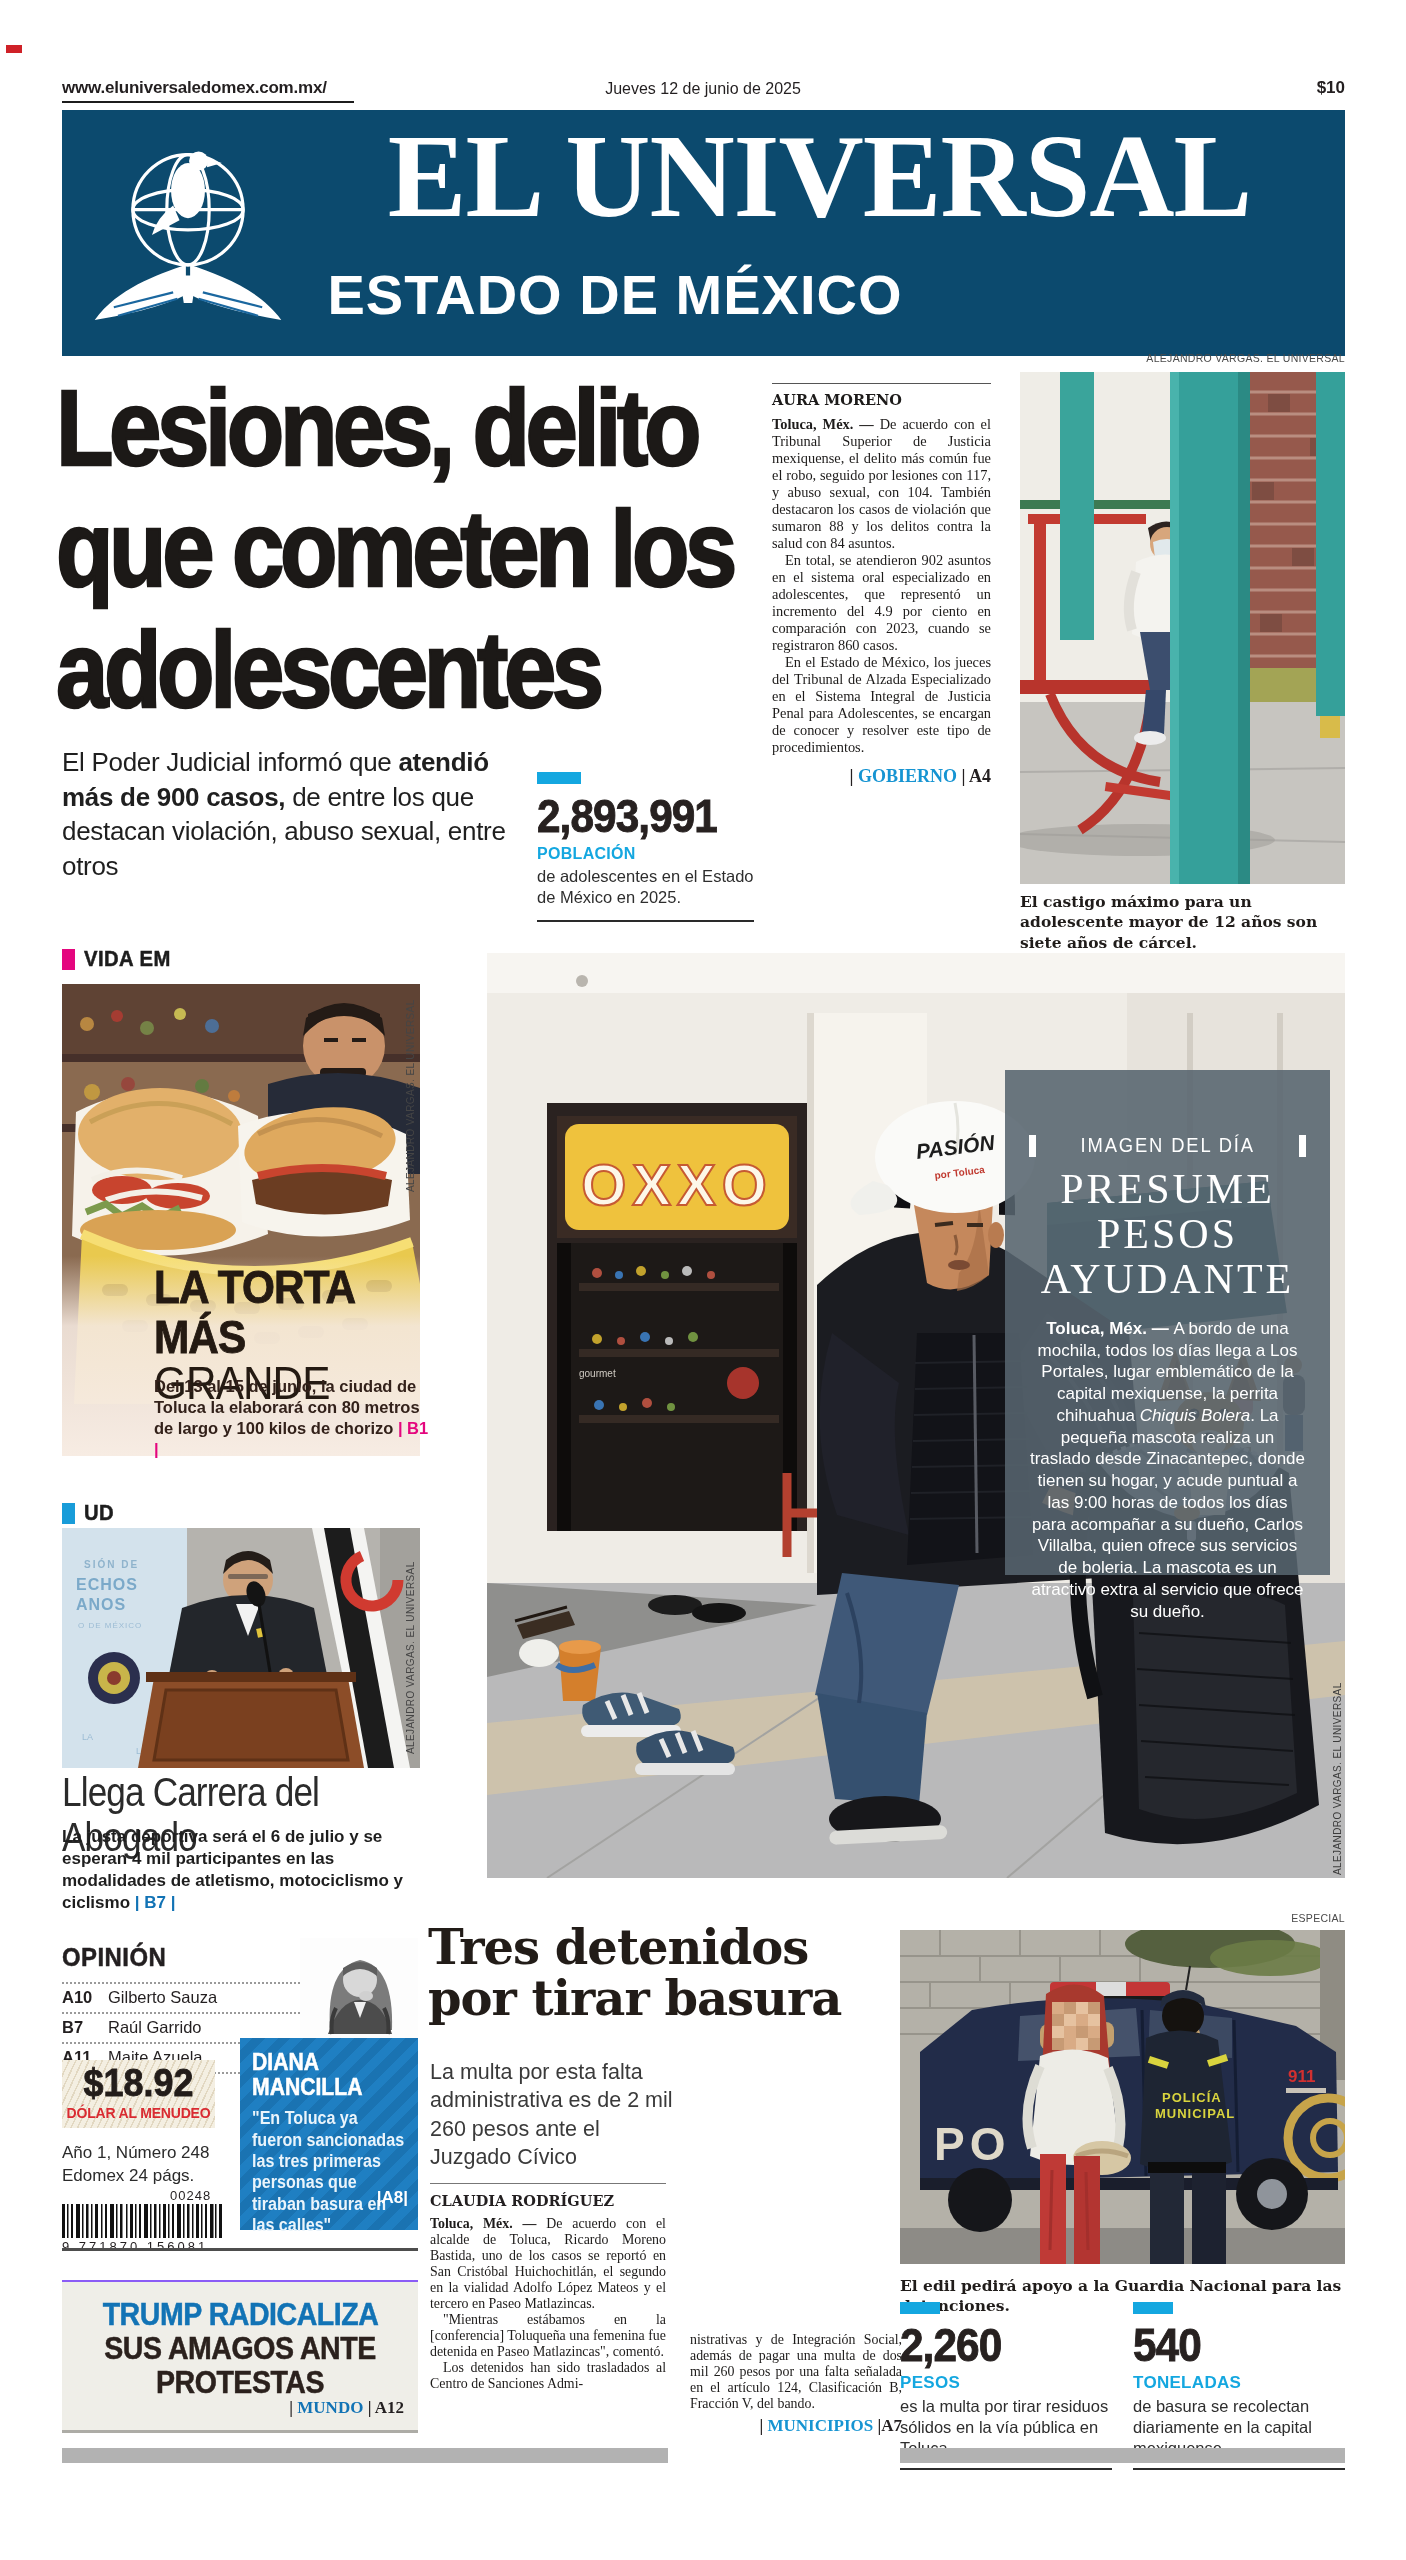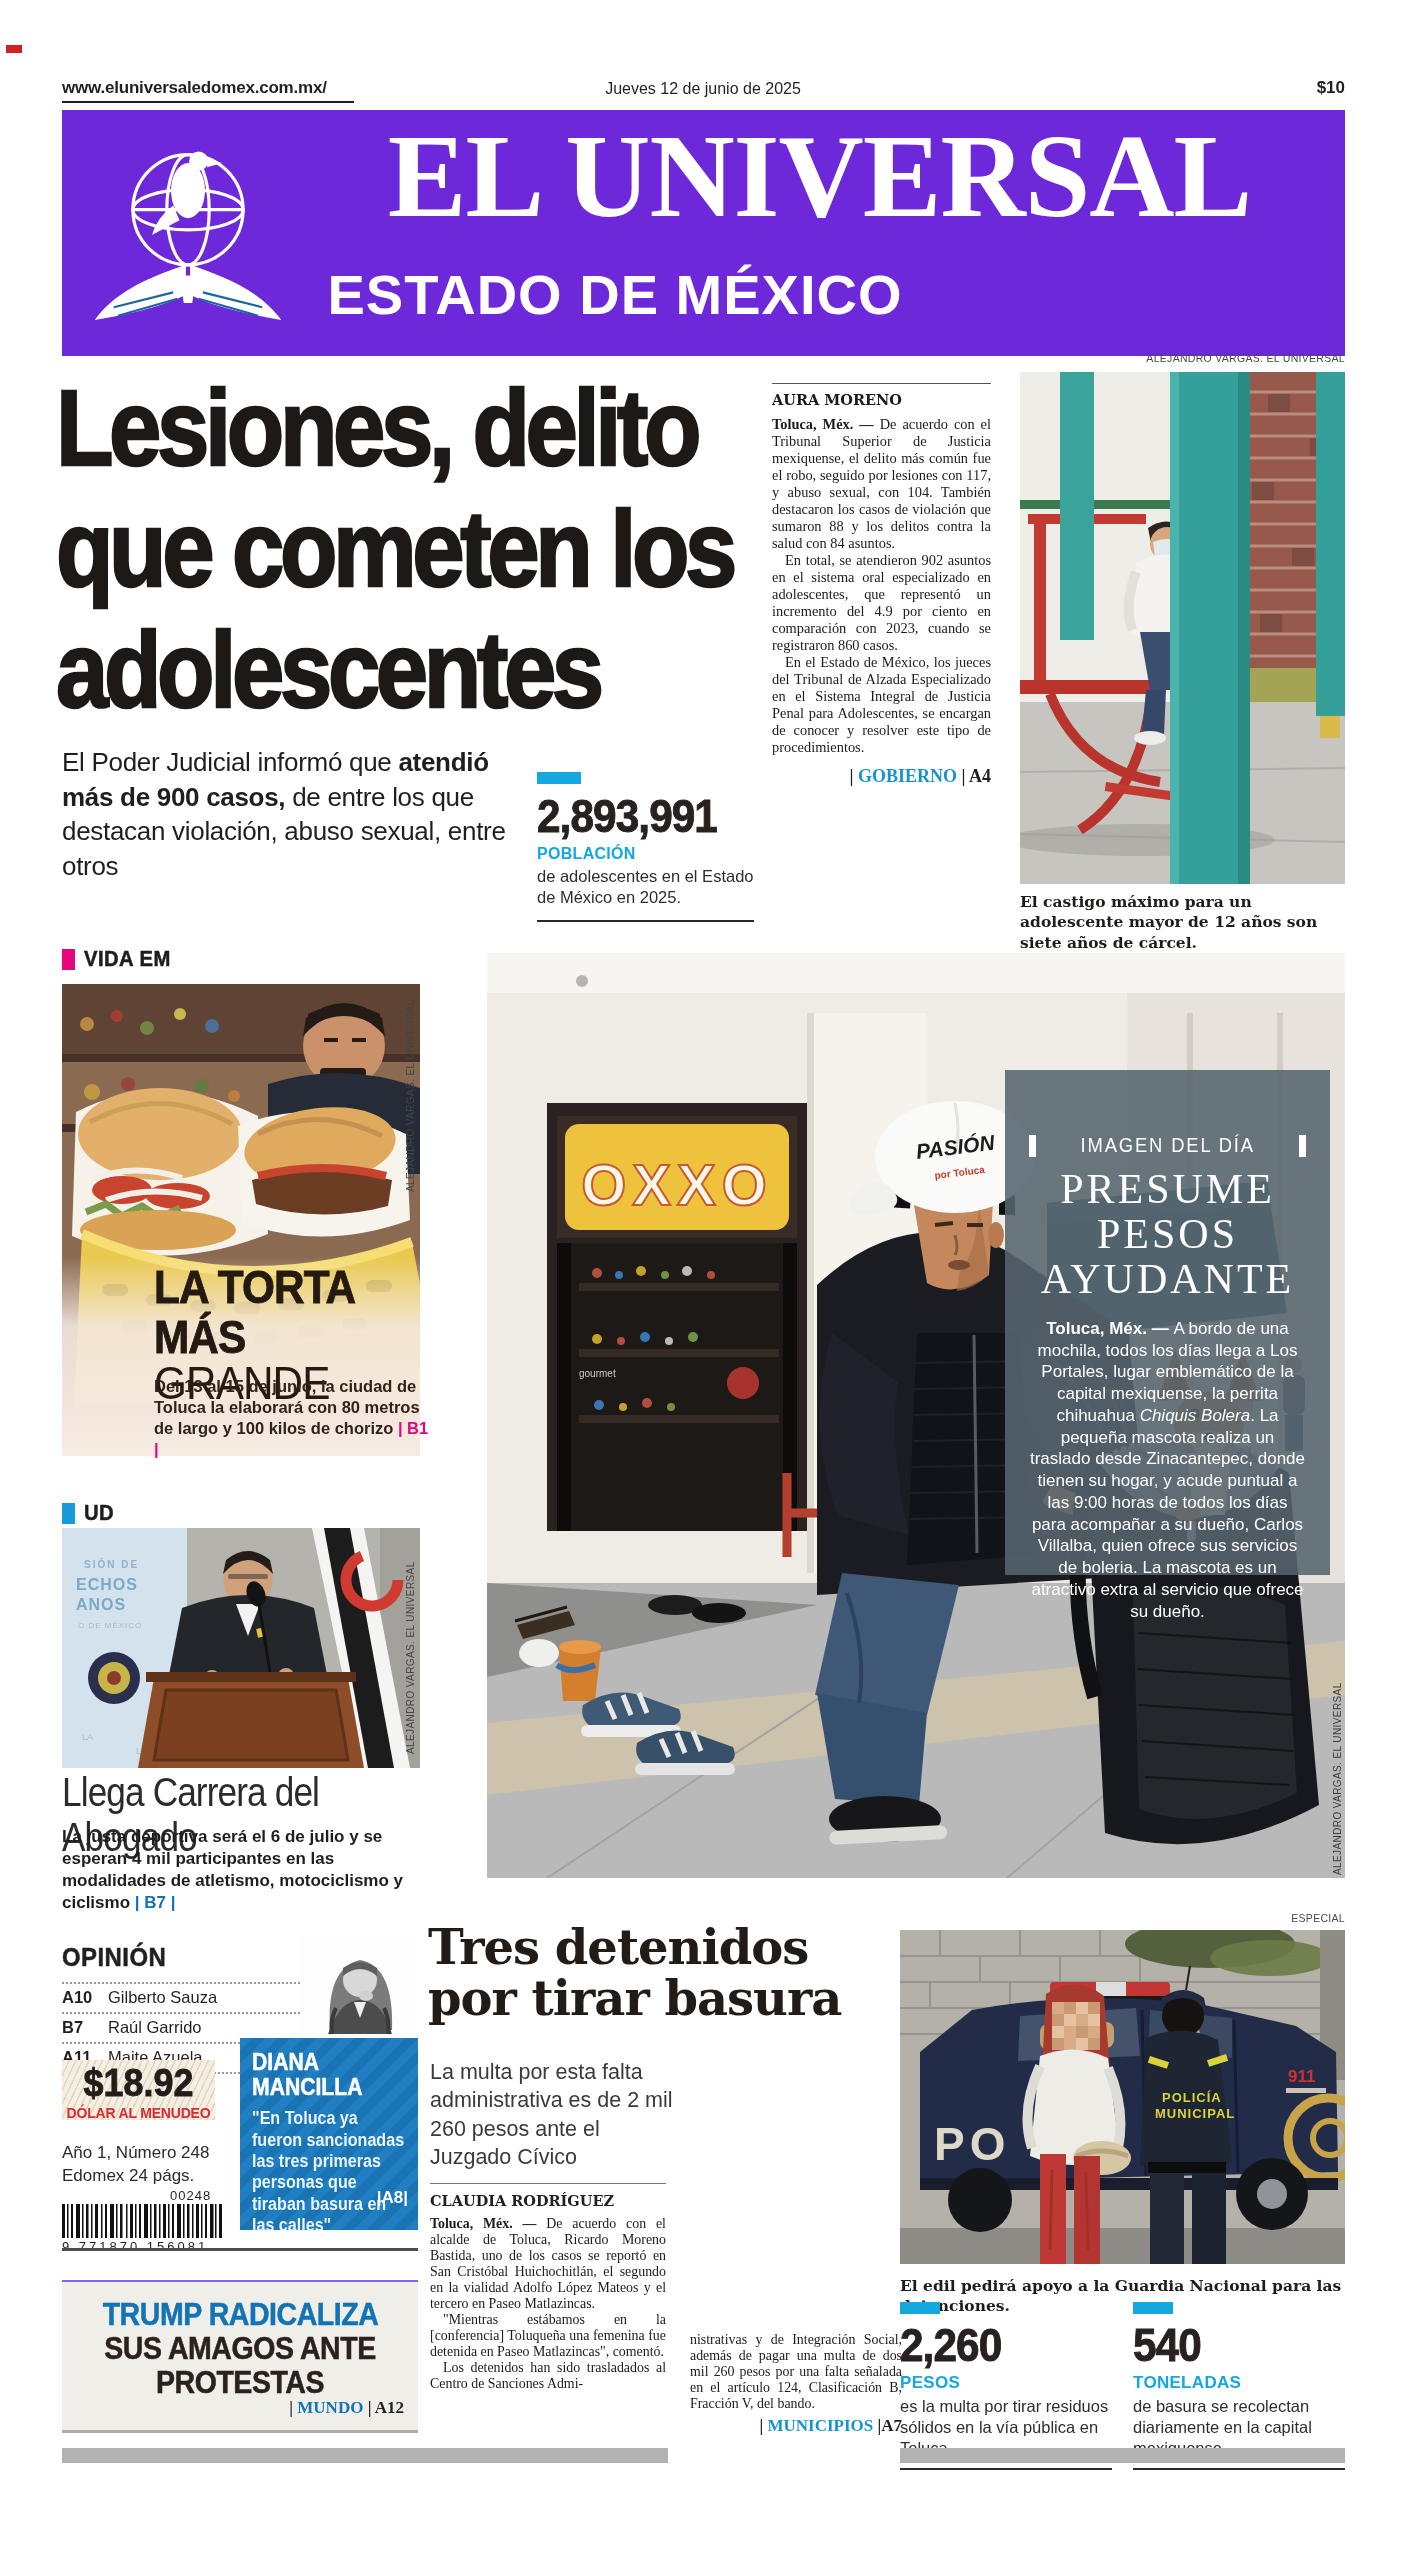--- a/index.html
+++ b/index.html
@@ -37,21 +37,21 @@
 
 <div class="pg">
 
   <div class="abs" style="left:6px;top:45px;width:16px;height:8px;background:#cf2128;"></div>
 
   <div class="abs" style="left:62px;top:78px;font-size:17px;font-weight:700;letter-spacing:-.2px;">www.eluniversaledomex.com.mx/</div>
   <div class="abs" style="left:62px;top:101px;width:292px;height:2px;background:#1c1c1c;"></div>
   <div class="abs" style="left:0;top:80px;width:1406px;text-align:center;font-size:16px;">Jueves 12 de junio de 2025</div>
   <div class="abs" style="left:1145px;top:78px;width:200px;text-align:right;font-size:17px;font-weight:700;">$10</div>
 
-  <div class="abs" style="left:62px;top:110px;width:1283px;height:246px;background:#6d28d9;">
+  <div class="abs" style="left:62px;top:110px;width:1283px;height:246px;background:#0c4a6e;">
     <svg class="abs" style="left:20px;top:6px;" width="212" height="234" viewBox="0 0 200 220">
       <g stroke="#fff" fill="none" stroke-width="3">
         <circle cx="100" cy="88" r="52"></circle>
         <ellipse cx="100" cy="88" rx="52" ry="19"></ellipse>
         <ellipse cx="100" cy="88" rx="20" ry="52"></ellipse>
         <line x1="48" y1="88" x2="152" y2="88"></line>
       </g>
       <g fill="#fff">
         <ellipse cx="100" cy="70" rx="16" ry="26"></ellipse>
         <circle cx="110" cy="42" r="9"></circle>
@@ -510,21 +510,21 @@
 
   <div class="abs" style="left:240px;top:2038px;width:178px;height:192px;background:repeating-linear-gradient(135deg,#1f7fc2 0 9px,#1a73b2 9px 18px);color:#fff;box-sizing:border-box;padding:12px 12px;">
     <div class="blk2 condx92" style="font-size:23px;font-weight:700;line-height:1.07;">
       <div>DIANA</div>
       <div>MANCILLA</div>
     </div>
     <div class="condx92" style="margin-top:9px;font-size:17.5px;font-weight:700;line-height:1.22;color:#eaf4fb;width:168px;">"En Toluca ya fueron sancionadas las tres primeras personas que tiraban basura en las calles"</div>
     <div class="abs" style="right:10px;bottom:22px;font-size:17px;font-weight:700;">|A8|</div>
   </div>
 
-  <div class="abs" style="left:62px;top:2060px;width:153px;height:60px;background:repeating-linear-gradient(115deg,rgba(187,166,124,.32) 0 1.5px,transparent 1.5px 6px),#f4efe2;text-align:center;">
+  <div class="abs" style="left:62px;top:2060px;width:153px;height:68px;background:repeating-linear-gradient(115deg,rgba(187,166,124,.32) 0 1.5px,transparent 1.5px 6px),#f4efe2;text-align:center;">
     <div class="blk1 condc" style="font-size:39px;font-weight:700;line-height:1;margin-top:3px;color:#231d1a;">$18.92</div>
     <div style="font-size:14px;font-weight:700;color:#d92b31;margin-top:3px;letter-spacing:-.2px;">DÓLAR AL MENUDEO</div>
   </div>
 
   <div class="abs" style="left:62px;top:2142px;font-size:17px;line-height:1.35;color:#2b2b2b;">
     <div>Año 1, Número 248</div>
     <div>Edomex 24 págs.</div>
   </div>
 
   <div class="abs" style="left:62px;top:2192px;width:170px;">

